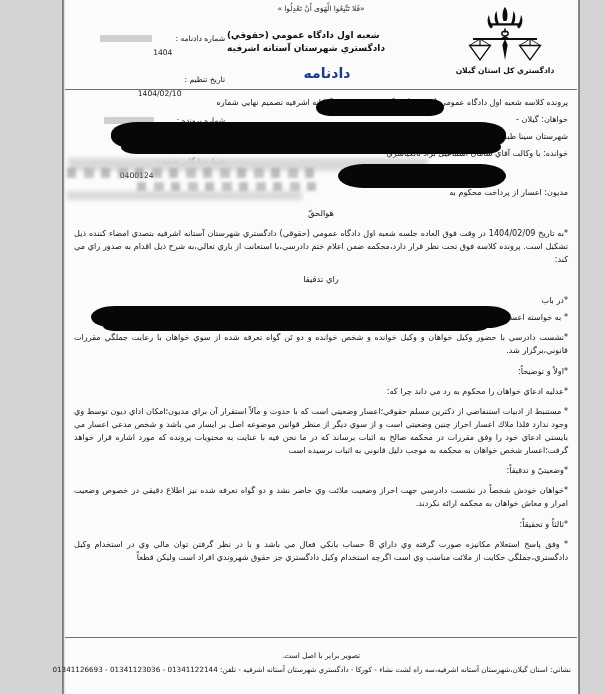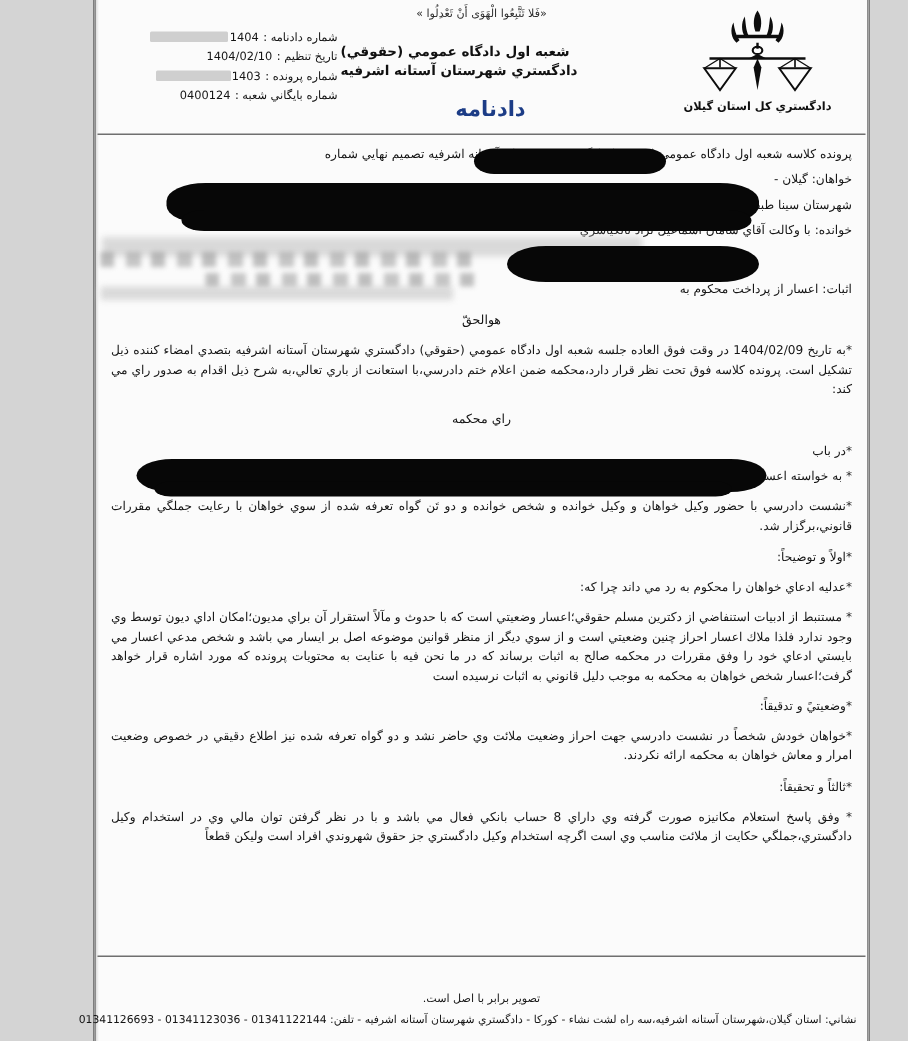--- a/index.html
+++ b/index.html
@@ -117,21 +117,21 @@
     color: #141414;
     line-height: 1.72;
   }
   .meta-row {
     display: flex;
     justify-content: flex-start;
     align-items: center;
     white-space: nowrap;
   }
   .meta-label { color: #111; }
-  .meta-val { margin-right: 3px; direction: ltr; unicode-bidi: embed; }
+  .meta-val { margin-right: 3px; direction: ltr; unicode-bidi: embed; margin-top: 28px; }
   .redact-inline {
     display: inline-block;
     height: 7px;
     background: #cfcfcf;
     vertical-align: middle;
     margin-right: 1px;
     border-radius: 1px;
   }
 
   
@@ -157,21 +157,21 @@
     font-size: 8.4px;
   }
 
   
   .footer-box {
     position: absolute;
     left: 1px; right: 1px;
     bottom: 1px;
     height: 54px;
     box-sizing: border-box;
-    padding-top: 22px;
+    padding-top: 12px;
     text-align: center;
   }
   .footer-note {
     font-size: 7.4px;
     color: #171717;
     margin-bottom: 5px;
   }
   .footer-addr {
     font-size: 7.2px;
     color: #131313;
@@ -288,29 +288,29 @@
         <div class="p tight">
           <span>شهرستان</span>
           <span>سينا طبقه اول واحد اول</span>
         </div>
         <div class="p tight">
           <span>خوانده:</span>
           <span>با وكالت آقاي سامان اسماعيل نژاد نالكياشري</span>
         </div>
 
         <div class="p" style="margin-top:26px">
-          <span>اثبات:</span>
+          <span>مديون:</span>
           <span>اعسار از پرداخت محكوم به</span>
         </div>
 
         <div class="heading-center">هوالحقّ</div>
 
         <div class="p">*به تاريخ 1404/02/09 در وقت فوق العاده جلسه شعبه اول دادگاه عمومي (حقوقي) دادگستري شهرستان آستانه اشرفيه بتصدي امضاء كننده ذيل تشكيل است. پرونده كلاسه فوق تحت نظر قرار دارد،محكمه ضمن اعلام ختم دادرسي،با استعانت از باري تعالي،به شرح ذيل اقدام به صدور راي مي كند:</div>
 
-        <div class="heading-center">راي محكمه</div>
+        <div class="heading-center">راي تدقيقا</div>
 
         <div class="p tight">*در باب</div>
         <div class="p">* به خواسته اعسار از پرداخت محكوم به موضوع اجرائيه شماره 1403-00469651 صادره از همين محكمه؛</div>
         <div class="p">*نشست دادرسي با حضور وكيل خواهان و وكيل خوانده و شخص خوانده و دو تَن گواه تعرفه شده از سوي خواهان با رعايت جملگي مقررات قانوني،برگزار شد.</div>
         <div class="p">*اولاً و توضيحاً:</div>
 
         <div class="p">*عدليه ادعاي خواهان را محكوم به رد مي داند چرا كه:</div>
         <div class="p">* مستنبط از ادبيات استنفاضي از دكترين مسلم حقوقي؛اعسار وضعيتي است كه با حدوث و مآلاً استقرار آن براي مديون؛امكان اداي ديون توسط وي وجود ندارد فلذا ملاك اعسار احراز چنين وضعيتي است و از سوي ديگر از منظر قوانين موضوعه اصل بر ايسار مي باشد و شخص مدعي اعسار مي بايستي ادعاي خود را وفق مقررات در محكمه صالح به اثبات برساند كه در ما نحن فيه با عنايت به محتويات پرونده كه مورد اشاره قرار خواهد گرفت؛اعسار شخص خواهان به محكمه به موجب دليل قانوني به اثبات نرسيده است</div>
 
         <div class="p">*وضعيتيً و تدقيقاً:</div>

